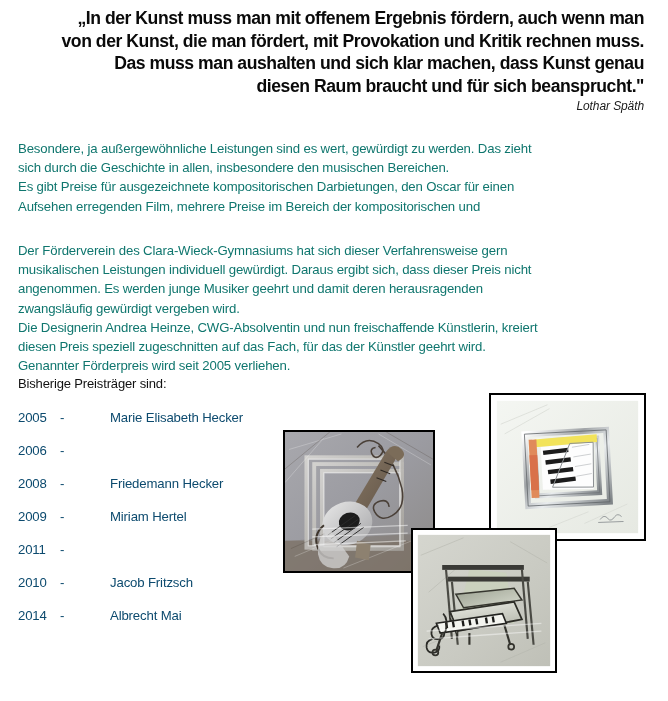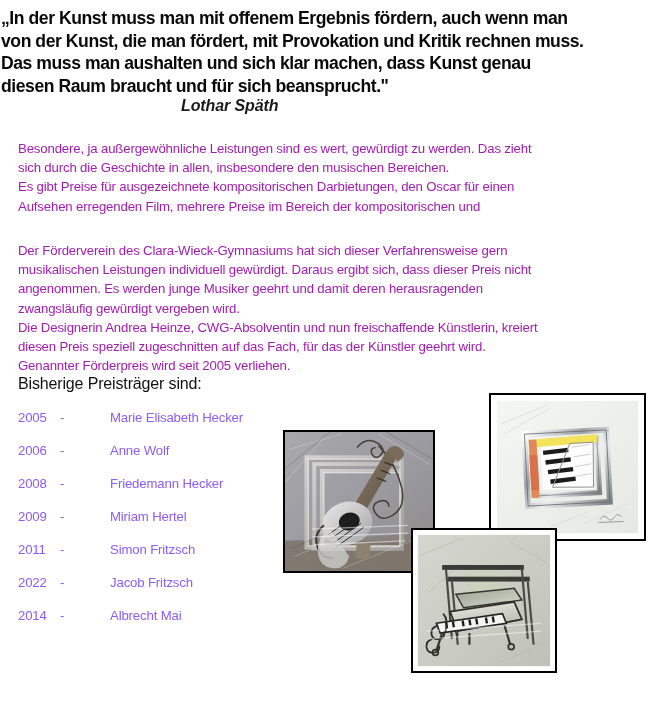--- a/index.html
+++ b/index.html
@@ -20,86 +20,87 @@
 
   .page {
     position: absolute;
     inset: 0;
     background: #ffffff;
   }
 
   
   .quote {
     position: absolute;
-    left: 1px;
+    left: 10px;
     top: 7px;
     width: 634px;
+    text-align: right;
   }
   .quote-line {
     font-family: "Liberation Sans", sans-serif;
     font-weight: bold;
     font-size: 17.6px;
     line-height: 22.5px;
     letter-spacing: -0.45px;
     color: #0a0a0a;
     white-space: nowrap;
   }
   .quote-attrib {
     margin-top: 2px;
     margin-left: 180px;
-    font-size: 16px;
+    font-size: 12px;
     font-style: italic;
-    font-weight: bold;
+    font-weight: normal;
     line-height: 14px;
     color: #1a1a1a;
     letter-spacing: -0.1px;
   }
 
   
   .body-text {
     position: absolute;
     left: 18px;
     width: 620px;
   }
   .para {
     font-size: 13.2px;
     line-height: 19.2px;
-    color: #a21caf;
+    color: #0f766e;
     letter-spacing: -0.15px;
   }
   .para .tline {
     white-space: nowrap;
     display: block;
   }
   .p1 { top: 139px; }
   .p2 { top: 241px; }
 
   
   .list-heading {
     position: absolute;
     left: 18px;
     top: 374px;
-    font-size: 16px;
+    font-size: 13px;
     line-height: 19px;
     letter-spacing: -0.15px;
     color: #111111;
   }
   .winners {
     position: absolute;
     left: 18px;
     top: 410px;
     width: 270px;
   }
   .winner-row {
     display: flex;
     align-items: baseline;
     height: 33px;
     font-size: 13.2px;
     letter-spacing: -0.15px;
-    color: #8b5cf6;
+    color: #0c4a6e;
   }
   .winner-year {
     width: 42px;
     flex: 0 0 42px;
   }
   .winner-dash {
     width: 50px;
     flex: 0 0 50px;
   }
   .winner-name {
@@ -181,39 +182,37 @@
 
   <div class="winners">
     <div class="winner-row">
       <span class="winner-year">2005</span>
       <span class="winner-dash">-</span>
       <span class="winner-name">Marie Elisabeth Hecker</span>
     </div>
     <div class="winner-row">
       <span class="winner-year">2006</span>
       <span class="winner-dash">-</span>
-      <span class="winner-name">Anne Wolf</span>
     </div>
     <div class="winner-row">
       <span class="winner-year">2008</span>
       <span class="winner-dash">-</span>
       <span class="winner-name">Friedemann Hecker</span>
     </div>
     <div class="winner-row">
       <span class="winner-year">2009</span>
       <span class="winner-dash">-</span>
       <span class="winner-name">Miriam Hertel</span>
     </div>
     <div class="winner-row">
       <span class="winner-year">2011</span>
       <span class="winner-dash">-</span>
-      <span class="winner-name">Simon Fritzsch</span>
-    </div>
-    <div class="winner-row">
-      <span class="winner-year">2022</span>
+    </div>
+    <div class="winner-row">
+      <span class="winner-year">2010</span>
       <span class="winner-dash">-</span>
       <span class="winner-name">Jacob Fritzsch</span>
     </div>
     <div class="winner-row">
       <span class="winner-year">2014</span>
       <span class="winner-dash">-</span>
       <span class="winner-name">Albrecht Mai</span>
     </div>
   </div>
 

